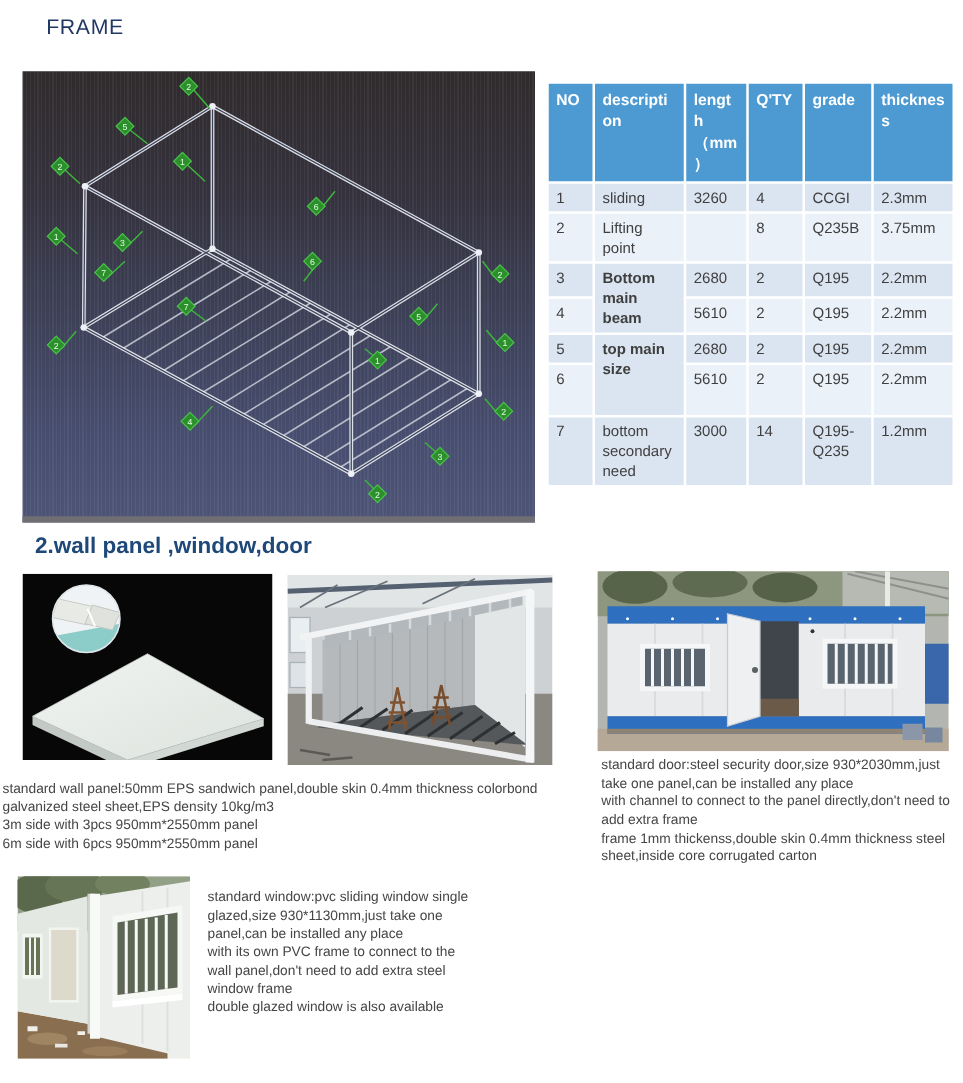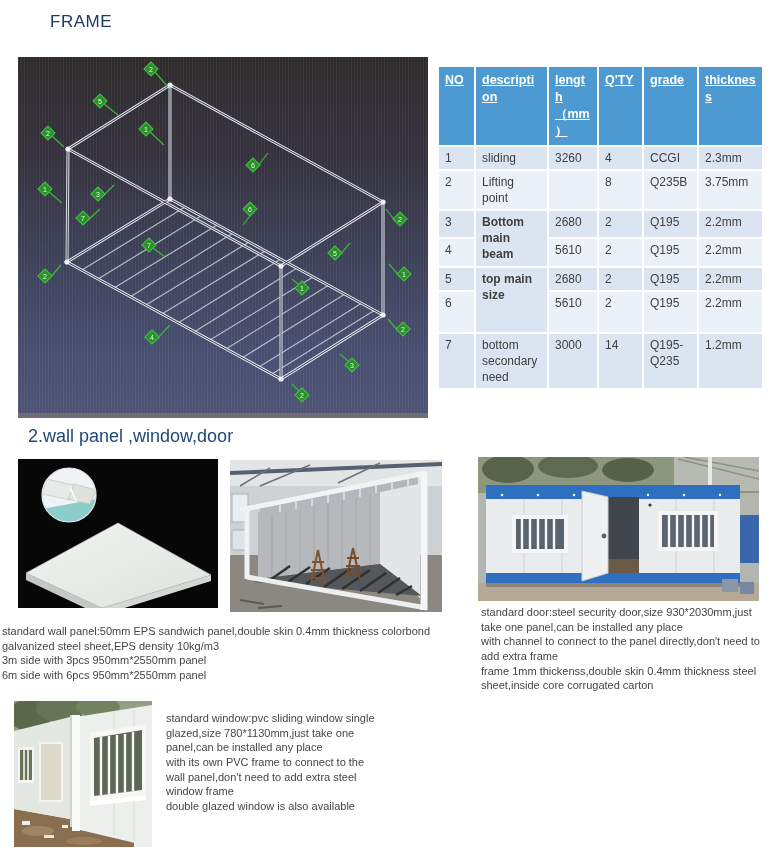--- a/index.html
+++ b/index.html
@@ -2,26 +2,26 @@
 <html><head>
 <meta charset="utf-8">
 <style>
   html,body{margin:0;padding:0;background:#ffffff;}
   .page{
     position:relative;width:770px;height:866px;background:#ffffff;overflow:hidden;
     font-family:"Liberation Sans",sans-serif;
   }
   
   .h-frame{
-    position:absolute;left:50px;top:12px;font-size:17px;letter-spacing:.5px;
+    position:absolute;left:37px;top:12px;font-size:17px;letter-spacing:.5px;
     color:#203864;font-weight:400;
   }
   .h-wall{
     position:absolute;left:28px;top:426px;font-size:18px;
-    color:#1e4878;font-weight:400;
+    color:#1e4878;font-weight:700;
   }
   
   .frame-fig{
     position:absolute;left:18px;top:57px;width:410px;height:361px;
     background:linear-gradient(180deg,#2f2b2c 0%,#35323e 28%,#3d4158 55%,#474d6e 80%,#4e5476 100%);
   }
   .frame-fig .scanlines{
     position:absolute;inset:0;
     background:repeating-linear-gradient(90deg,rgba(255,255,255,0.05) 0 1px,transparent 1px 3px);
   }
@@ -33,21 +33,21 @@
   .spec-table{
     position:absolute;left:437px;top:65px;width:325px;
     border-collapse:collapse;color:#3f3f3f;table-layout:fixed;
   }
   .spec-table th,.spec-table td{
     border:2px solid #ffffff;padding:3px 6px;vertical-align:top;
     font-size:12px;line-height:1.35;text-align:left;overflow-wrap:anywhere;
   }
   .spec-table th{
     background:#4d9ad3;color:#ffffff;font-weight:700;font-size:12.5px;
-    white-space:pre-line;padding-top:5px;padding-bottom:5px;text-decoration:underline;
+    white-space:pre-line;padding-top:5px;padding-bottom:5px;
   }
   .spec-table tr.band-a td{background:#dbe5f1;}
   .spec-table tr.band-b td{background:#eaf1f9;}
   .spec-table td.merged{background:#d3dfee;font-weight:bold;}
   .spec-table tr.tall td{height:34px;}
   
   .photo{position:absolute;display:block;}
   #photo-wall-panel{left:18px;top:459px;}
   #photo-assembly{left:230px;top:460px;}
   #photo-door{left:478px;top:457px;}
@@ -360,20 +360,20 @@
 galvanized steel sheet,EPS density 10kg/m3
 3m side with 3pcs 950mm*2550mm panel
 6m side with 6pcs 950mm*2550mm panel</div>
   <div id="door-text" class="para">standard door:steel security door,size 930*2030mm,just
 take one panel,can be installed any place
 with channel to connect to the panel directly,don't need to
 add extra frame
 frame 1mm thickenss,double skin 0.4mm thickness steel
 sheet,inside core corrugated carton</div>
   <div id="window-text" class="para">standard window:pvc sliding window single
-glazed,size 780*1130mm,just take one
+glazed,size 930*1130mm,just take one
 panel,can be installed any place
 with its own PVC frame to connect to the
 wall panel,don't need to add extra steel
 window frame
 double glazed window is also available</div>
 
 </div>
 
 </body></html>

